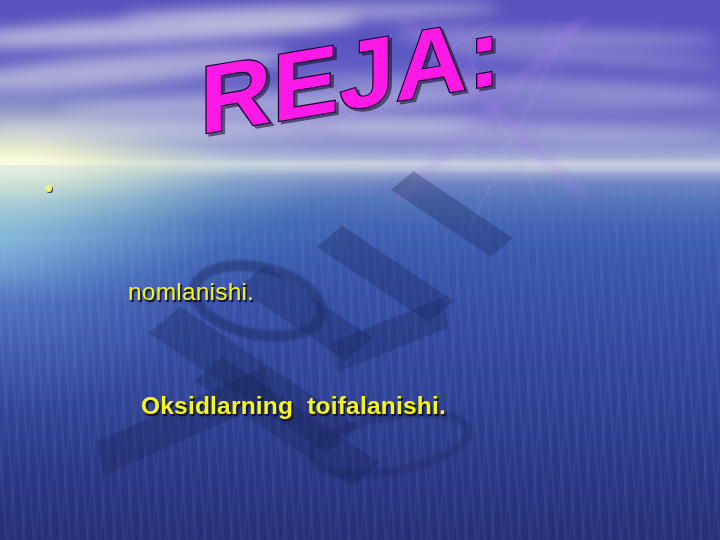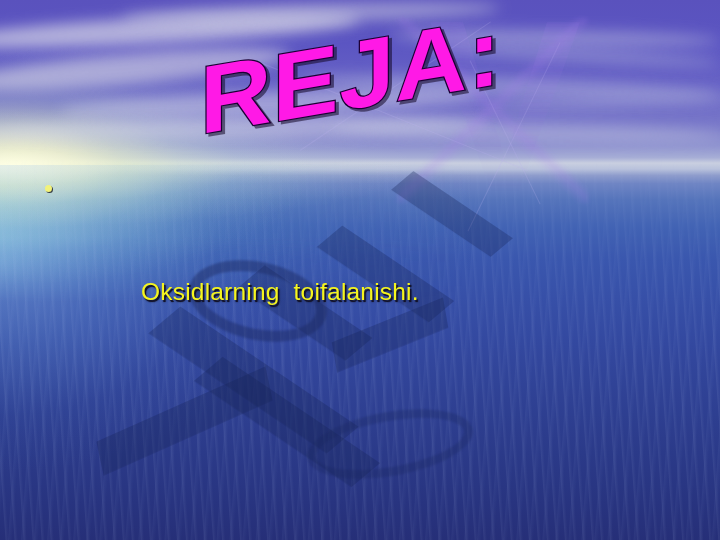--- a/index.html
+++ b/index.html
@@ -199,21 +199,21 @@
     font-size:24.5px;
     font-weight:normal;
     line-height:38px;
     letter-spacing:0.2px;
     text-shadow:
        1.5px 1.5px 0 #14142c,
        1.5px 1.5px 2px rgba(0,0,0,0.65);
     white-space:pre;
   }
   .body-text .ln{display:block;}
-  .body-text .ln.indent{padding-left:13px;}
+  .body-text .ln.indent{padding-left:13px;font-weight:bold;}
 </style>
 </head>
 <body>
 
 <div class="slide">
 
   <div class="bg bg-sky"></div>
   <div class="bg bg-sea-band"></div>
   <div class="bg bg-glow"></div>
   <div class="bg bg-glow2"></div>
@@ -255,19 +255,20 @@
       <g transform="translate(4,112) skewY(-9.5) scale(1.03,1.0)">
         <text class="shadow" x="3" y="3">REJA:</text>
         <text x="0" y="0">REJA:</text>
       </g>
     </svg>
   </div>
 
   <div class="bullet-dot"></div>
 
   <div class="body-text">
+    <span class="ln">nomlanishi.</span>
     <span class="ln indent">Oksidlarning  toifalanishi.</span>
     
     
     
   </div>
 
 </div>
 
 </body></html>

